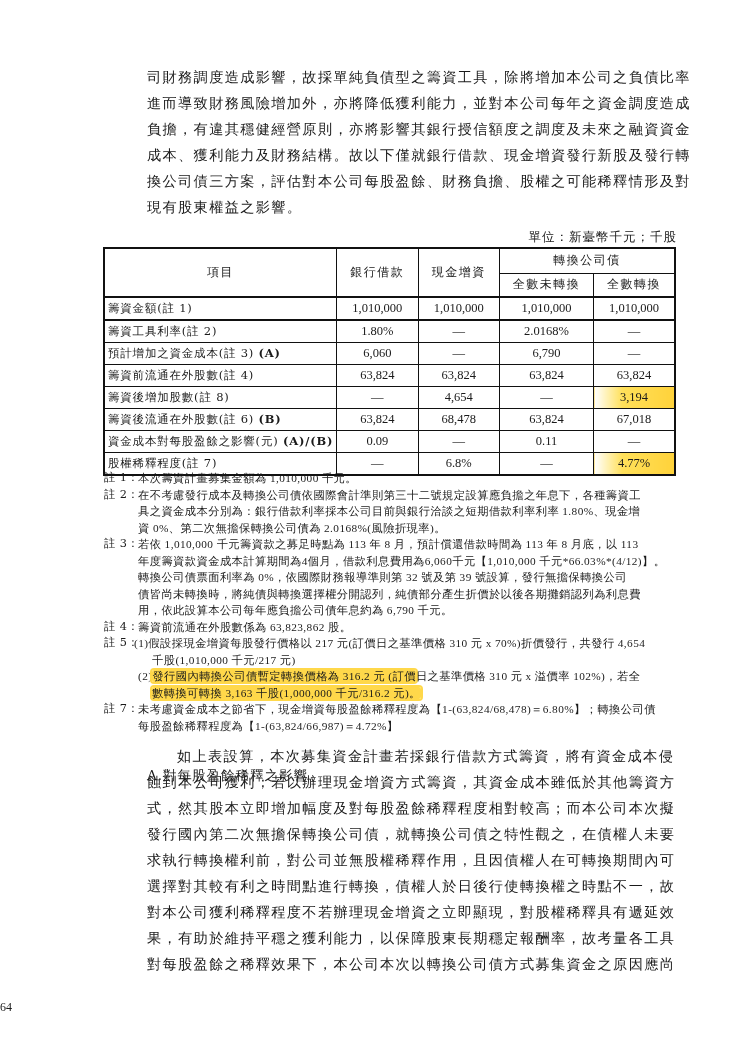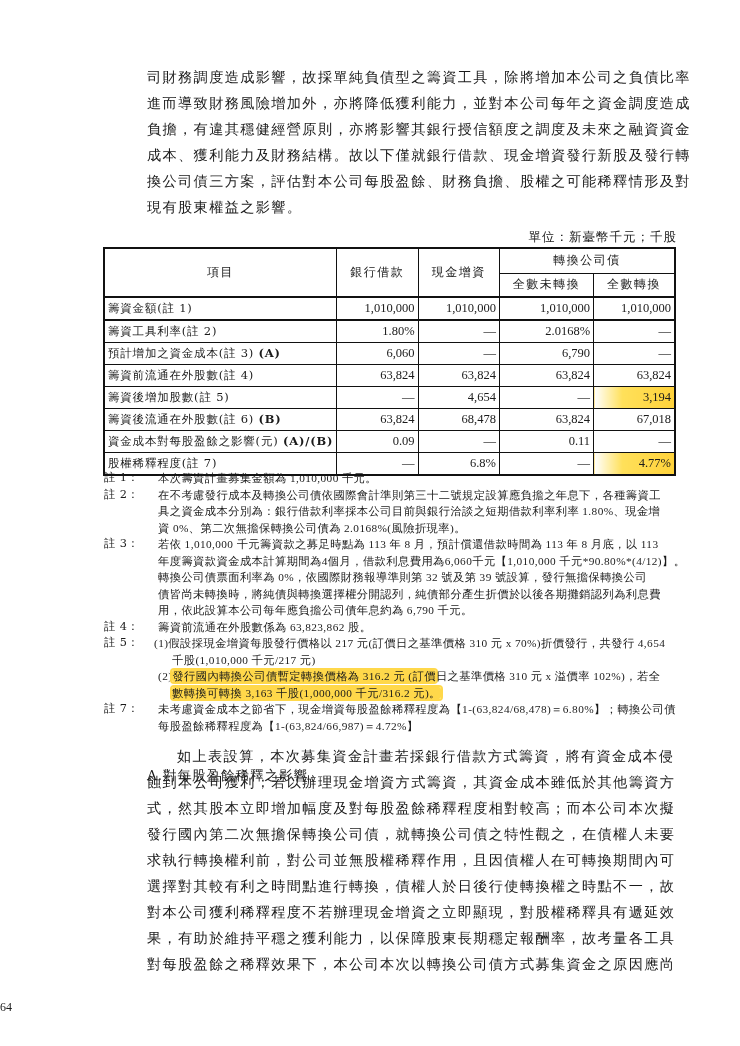--- a/index.html
+++ b/index.html
@@ -9,27 +9,27 @@
   .para { position: absolute; left: 147px; width: 530px; font-size: 14.2px; line-height: 26px;
           letter-spacing: 1.35px; text-align: justify; }
   .para .line { display: block; white-space: nowrap; }
   .unit { position: absolute; right: 63px; top: 229px; font-size: 12.5px; letter-spacing: 1px; }
   table.fin { position: absolute; left: 103px; top: 247px; width: 573px; border-collapse: collapse;
               font-family: "Liberation Serif", serif; font-size: 12.5px; }
   table.fin td, table.fin th { border: 1px solid #111; padding: 0 3px; height: 21px; font-weight: normal; }
   table.fin { border: 2px solid #111; }
   table.fin th { text-align: center; letter-spacing: 1.5px; font-family: "DejaVu Serif", serif; font-size: 12px; }
   table.fin td.lbl { text-align: left; letter-spacing: 0.8px; font-family: "DejaVu Serif", serif; font-size: 11.5px; white-space: nowrap; }
-  table.fin td.num { text-align: right; white-space: nowrap; }
+  table.fin td.num { text-align: center; white-space: nowrap; }
   table.fin tr.thick-top td { border-top: 2px solid #111; }
   .hl { background: #ffd84a; box-shadow: 0 0 0 2px #ffd84a; border-radius: 2px; }
   .hl-cell { background: linear-gradient(90deg, #ffffff 0%, #ffe05a 35%, #ffd23a 100%); }
   .notes { position: absolute; left: 104px; top: 470px; width: 575px; font-size: 11.3px; line-height: 16.5px;
            letter-spacing: 0.4px; }
-  .note { position: relative; padding-left: 54px; margin: 0; }
+  .note { position: relative; padding-left: 34px; margin: 0; }
   .note .nlabel { position: absolute; left: 0; top: 0; white-space: nowrap; }
   .note .nline { display: block; white-space: nowrap; font-family: Liberation Serif, serif; }
   .sec-title { position: absolute; left: 147px; top: 767px; font-size: 13.5px; letter-spacing: 1px; }
   .body2 { position: absolute; left: 147px; top: 743px; width: 530px; font-size: 14.2px; line-height: 26px;
            letter-spacing: 1.35px; }
   .body2 .line { display: block; white-space: nowrap; }
   .body2 .first { padding-left: 30px; }
   .pageno { position: absolute; left: 0; width: 740px; top: 1000px; text-align: left;
             font-size: 12px; font-family: "Liberation Serif", serif; }
 </style>
@@ -91,21 +91,21 @@
       <td class="num">—</td>
     </tr>
     <tr>
       <td class="lbl"><span>籌資前流通在外股數(註 4)</span></td>
       <td class="num">63,824</td>
       <td class="num">63,824</td>
       <td class="num">63,824</td>
       <td class="num">63,824</td>
     </tr>
     <tr>
-      <td class="lbl"><span>籌資後增加股數(註 5)</span></td>
+      <td class="lbl"><span>籌資後增加股數(註 8)</span></td>
       <td class="num">—</td>
       <td class="num">4,654</td>
       <td class="num">—</td>
       <td class="num hl-cell">3,194</td>
     </tr>
     <tr>
       <td class="lbl"><span>籌資後流通在外股數(註 6) </span><b>(B)</b></td>
       <td class="num">63,824</td>
       <td class="num">68,478</td>
       <td class="num">63,824</td>
@@ -135,21 +135,21 @@
     </div>
     <div class="note">
       <span class="nlabel">註 2：</span>
       <span class="nline">在不考慮發行成本及轉換公司債依國際會計準則第三十二號規定設算應負擔之年息下，各種籌資工</span>
       <span class="nline">具之資金成本分別為：銀行借款利率採本公司目前與銀行洽談之短期借款利率利率 1.80%、現金增</span>
       <span class="nline">資 0%、第二次無擔保轉換公司債為 2.0168%(風險折現率)。</span>
     </div>
     <div class="note">
       <span class="nlabel">註 3：</span>
       <span class="nline">若依 1,010,000 千元籌資款之募足時點為 113 年 8 月，預計償還借款時間為 113 年 8 月底，以 113</span>
-      <span class="nline">年度籌資款資金成本計算期間為4個月，借款利息費用為6,060千元【1,010,000 千元*90.80%*(4/12)】。</span>
+      <span class="nline">年度籌資款資金成本計算期間為4個月，借款利息費用為6,060千元【1,010,000 千元*66.03%*(4/12)】。</span>
       <span class="nline">轉換公司債票面利率為 0%，依國際財務報導準則第 32 號及第 39 號設算，發行無擔保轉換公司</span>
       <span class="nline">債皆尚未轉換時，將純債與轉換選擇權分開認列，純債部分產生折價於以後各期攤銷認列為利息費</span>
       <span class="nline">用，依此設算本公司每年應負擔公司債年息約為 6,790 千元。</span>
     </div>
     <div class="note">
       <span class="nlabel">註 4：</span>
       <span class="nline">籌資前流通在外股數係為 63,823,862 股。</span>
     </div>
     <div class="note">
       <span class="nlabel">註 5：</span>

